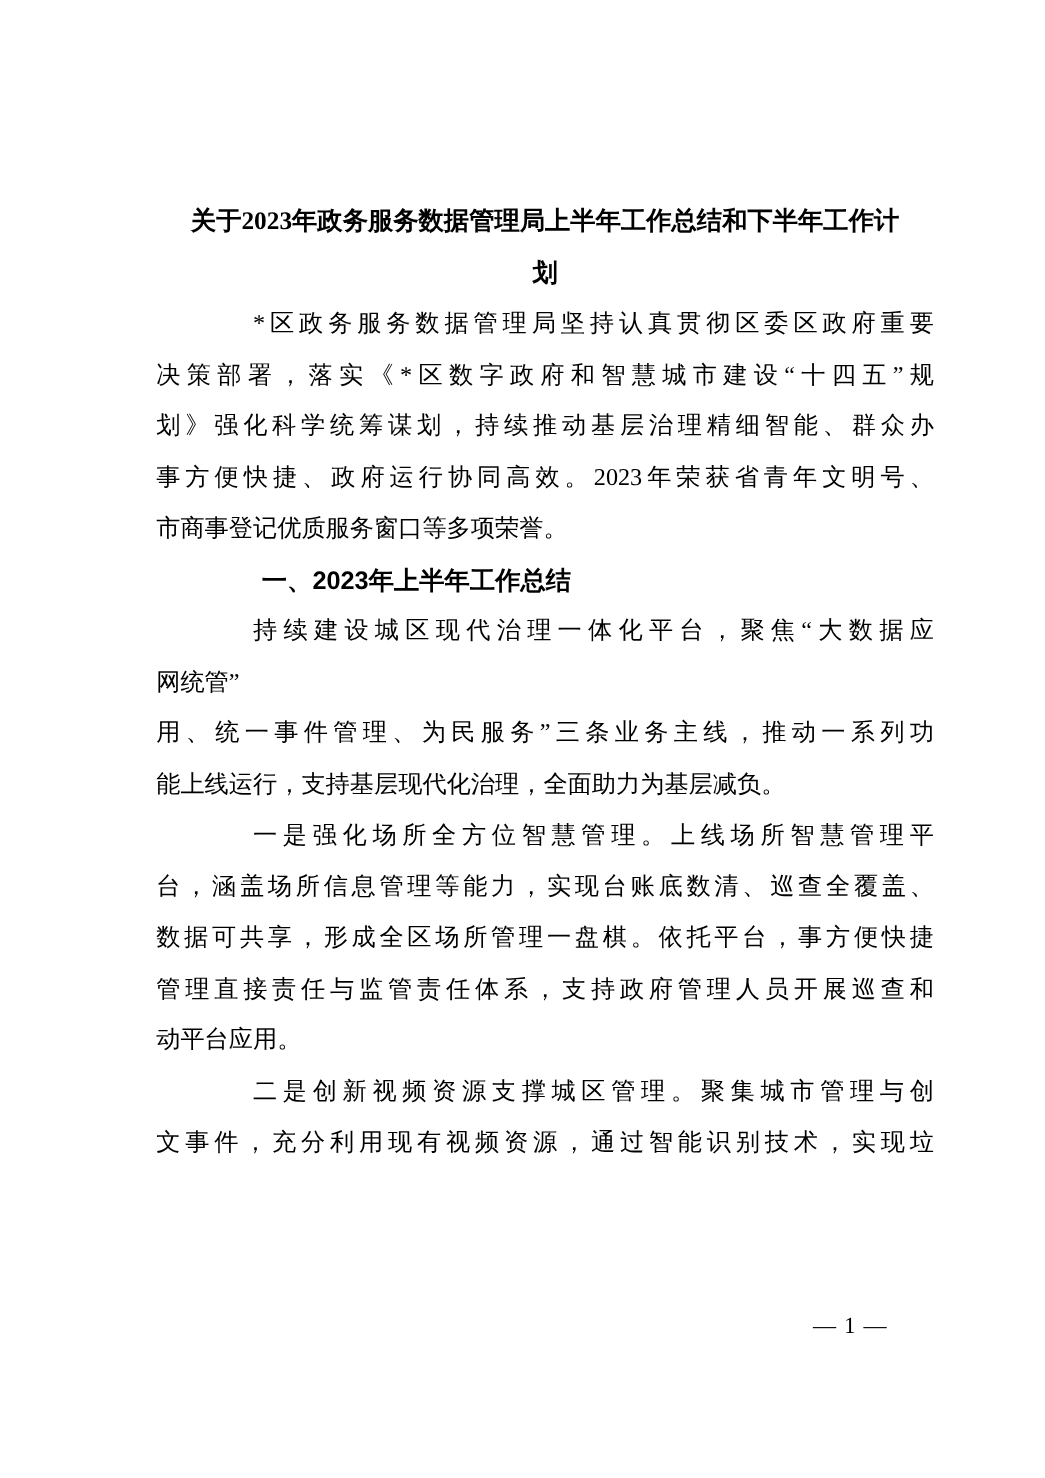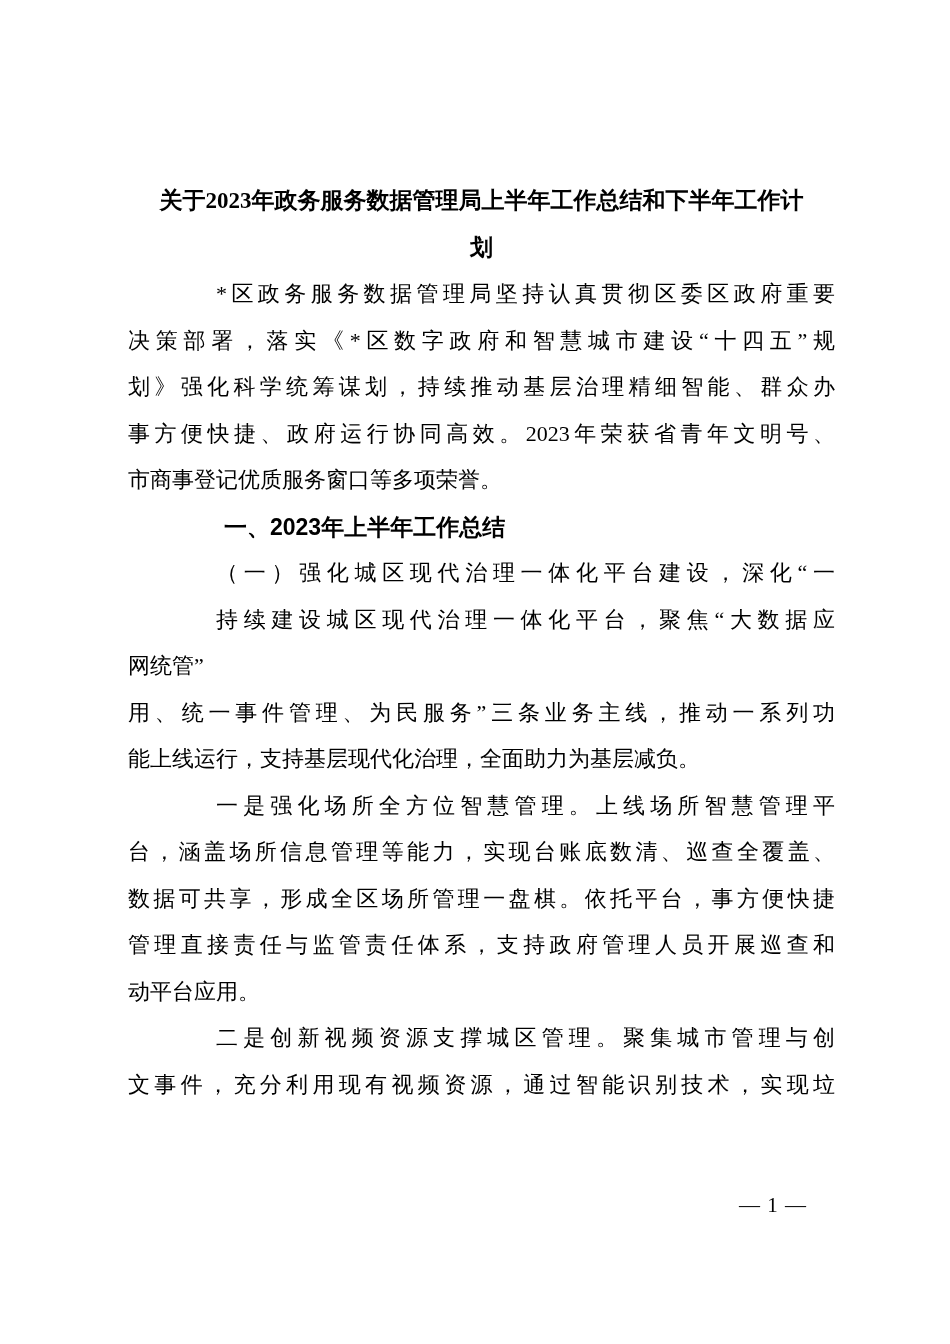--- a/index.html
+++ b/index.html
@@ -11,21 +11,21 @@
     position: relative;
     width: 950px;
     height: 1344px;
     background: #ffffff;
     color: #000000;
     font-family: "Liberation Serif", "DejaVu Serif", serif;
     overflow: hidden;
   }
   .doc {
     position: absolute;
-    left: 128px;
+    left: 142px;
     top: 177px;
     width: 707px;
   }
   .title-line {
     height: 47px;
     line-height: 47px;
     font-size: 23px;
     font-weight: bold;
     text-align: center;
     text-align-last: center;
@@ -75,21 +75,20 @@
   <div class="doc">
     <div class="title-line">关于2023年政务服务数据管理局上半年工作总结和下半年工作计</div>
     <div class="title-line">划</div>
     <div>
         <div class="line body first">*区政务服务数据管理局坚持认真贯彻区委区政府重要</div>
         <div class="line body">决策部署，落实《*区数字政府和智慧城市建设“十四五”规</div>
         <div class="line body">划》强化科学统筹谋划，持续推动基层治理精细智能、群众办</div>
         <div class="line body">事方便快捷、政府运行协同高效。2023年荣获省青年文明号、</div>
         <div class="line body lastline">市商事登记优质服务窗口等多项荣誉。</div>
         <div class="line h1 first">一、2023年上半年工作总结</div>
-        <div class="line h2 first">（一）强化城区现代治理一体化平台建设，深化“一</div>
         <div class="line body first">持续建设城区现代治理一体化平台，聚焦“大数据应</div>
         <div class="line h2 lastline">网统管”</div>
         <div class="line body">用、统一事件管理、为民服务”三条业务主线，推动一系列功</div>
         <div class="line body lastline">能上线运行，支持基层现代化治理，全面助力为基层减负。</div>
         <div class="line body first">一是强化场所全方位智慧管理。上线场所智慧管理平</div>
         <div class="line body">台，涵盖场所信息管理等能力，实现台账底数清、巡查全覆盖、</div>
         <div class="line body">数据可共享，形成全区场所管理一盘棋。依托平台，事方便快捷</div>
         <div class="line body">管理直接责任与监管责任体系，支持政府管理人员开展巡查和</div>
         <div class="line body lastline">动平台应用。</div>
         <div class="line body first">二是创新视频资源支撑城区管理。聚集城市管理与创</div>

